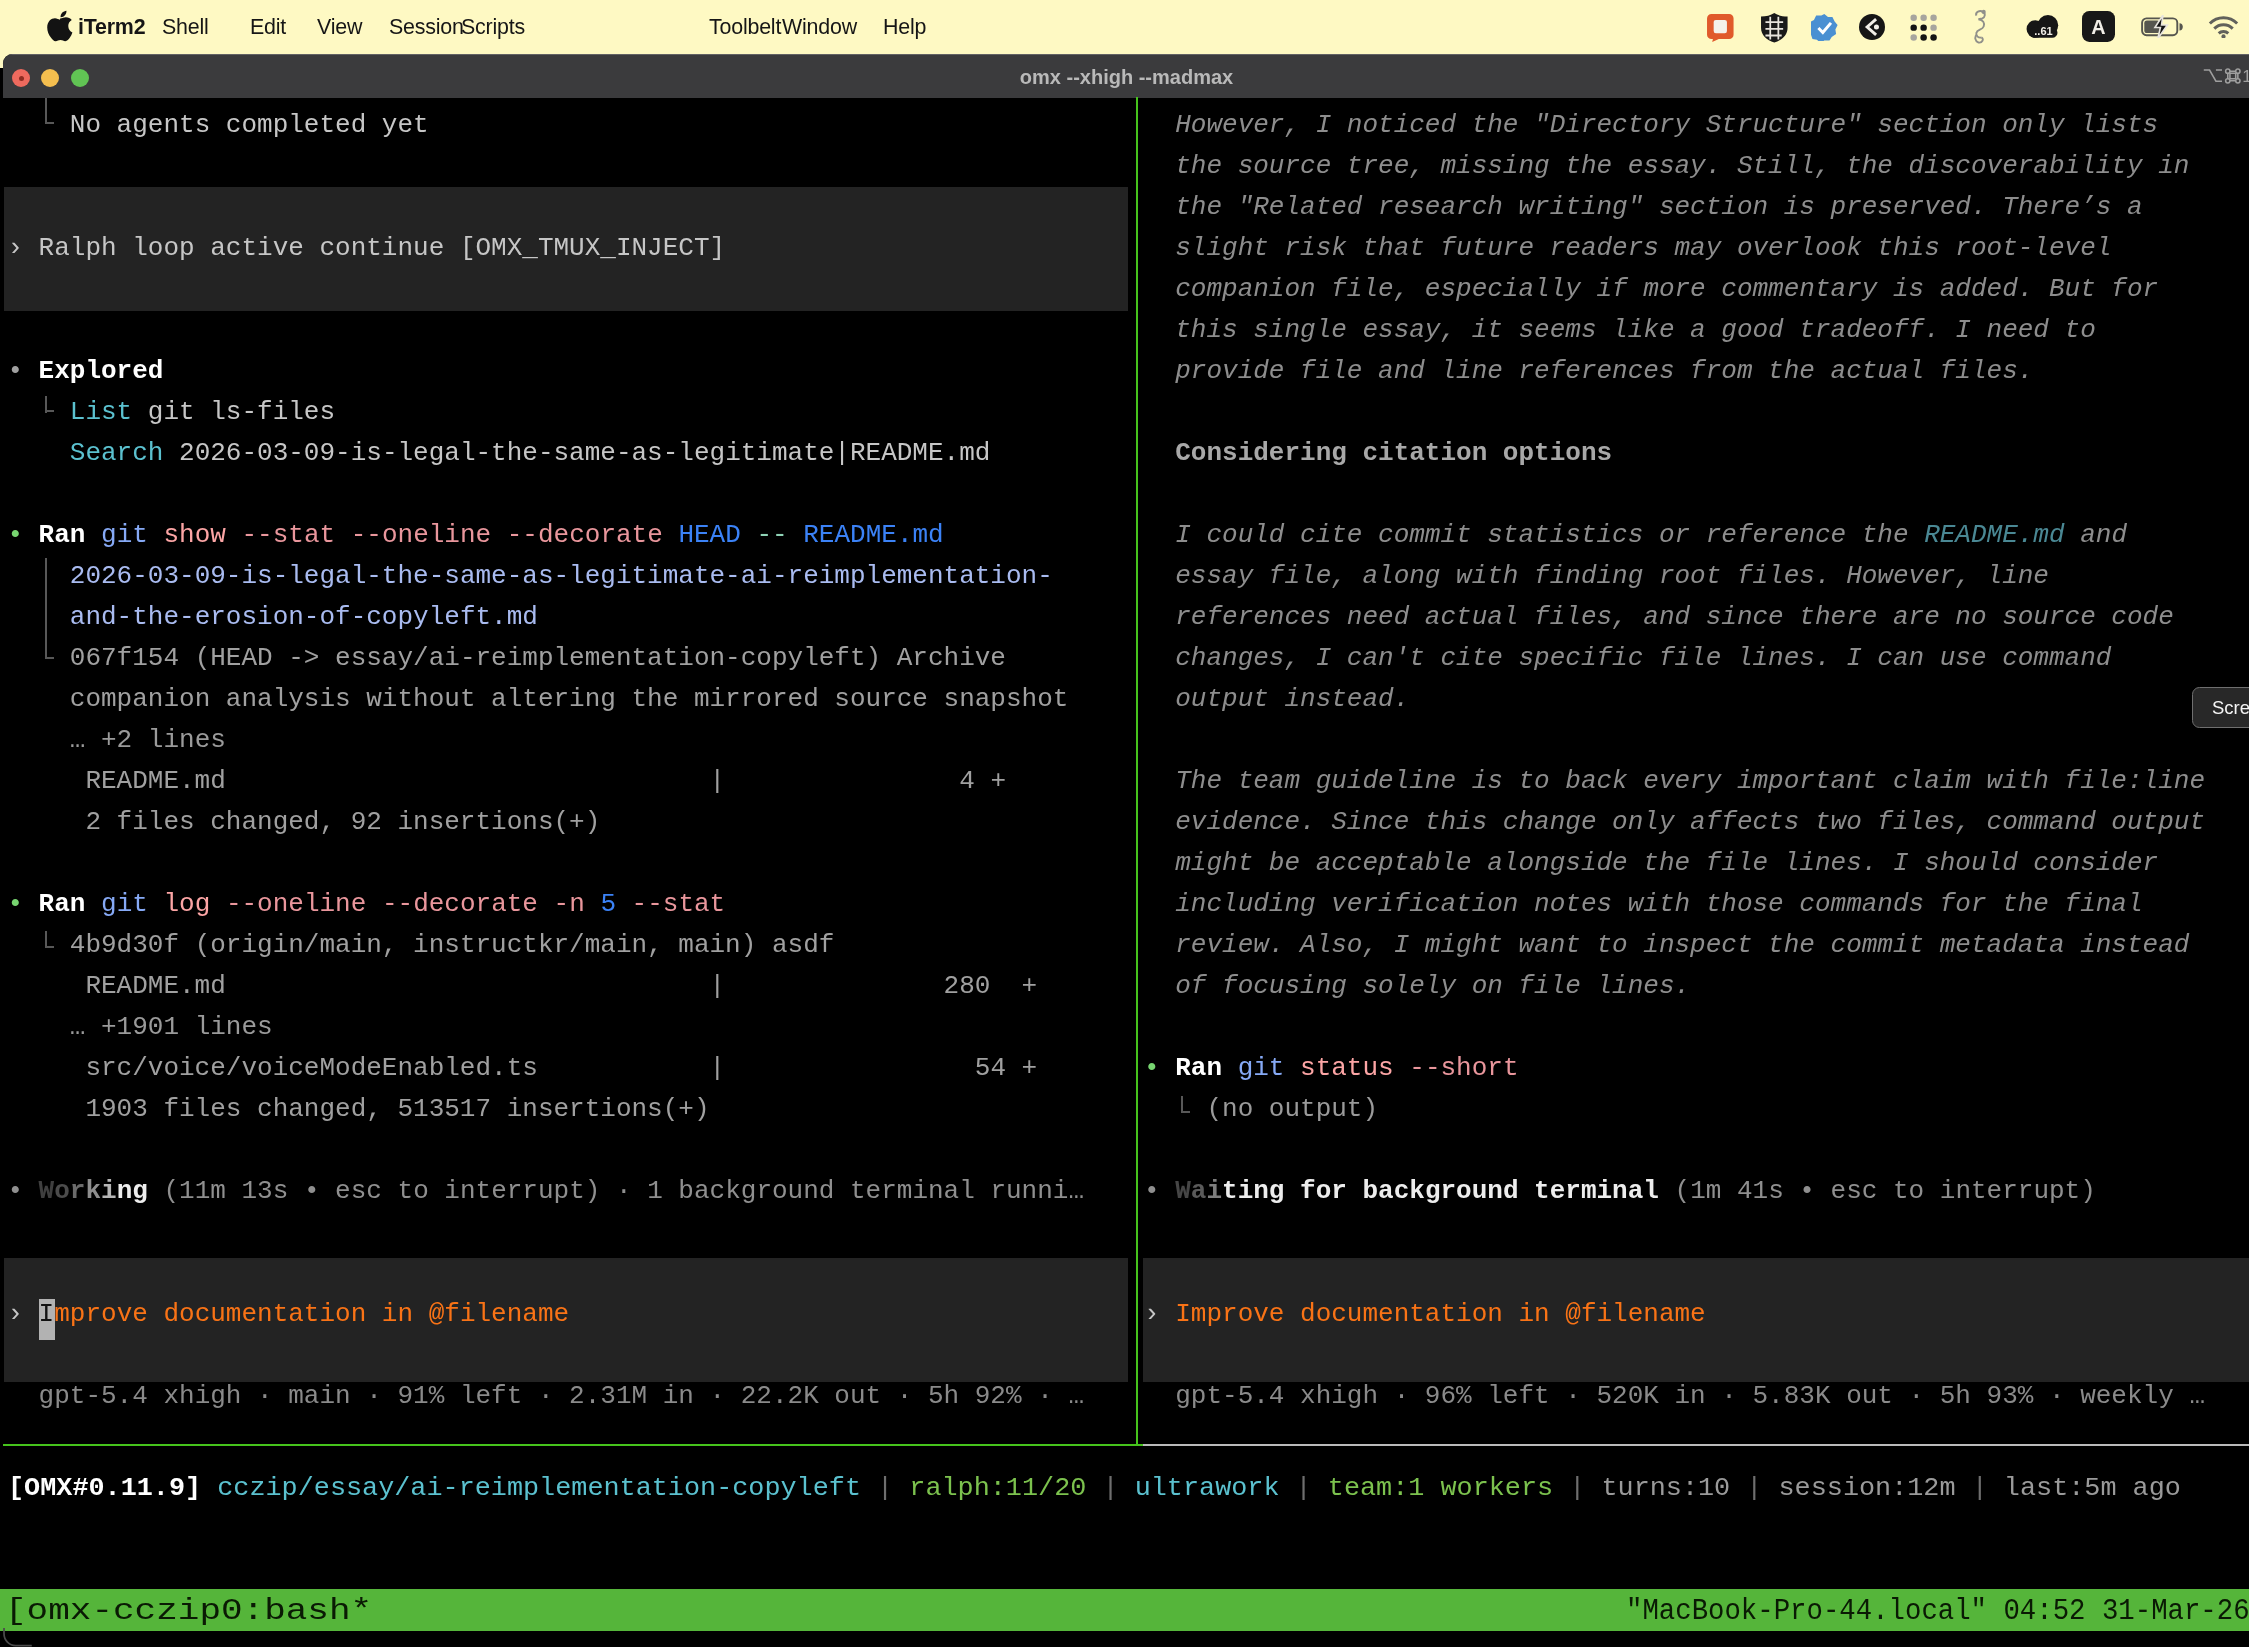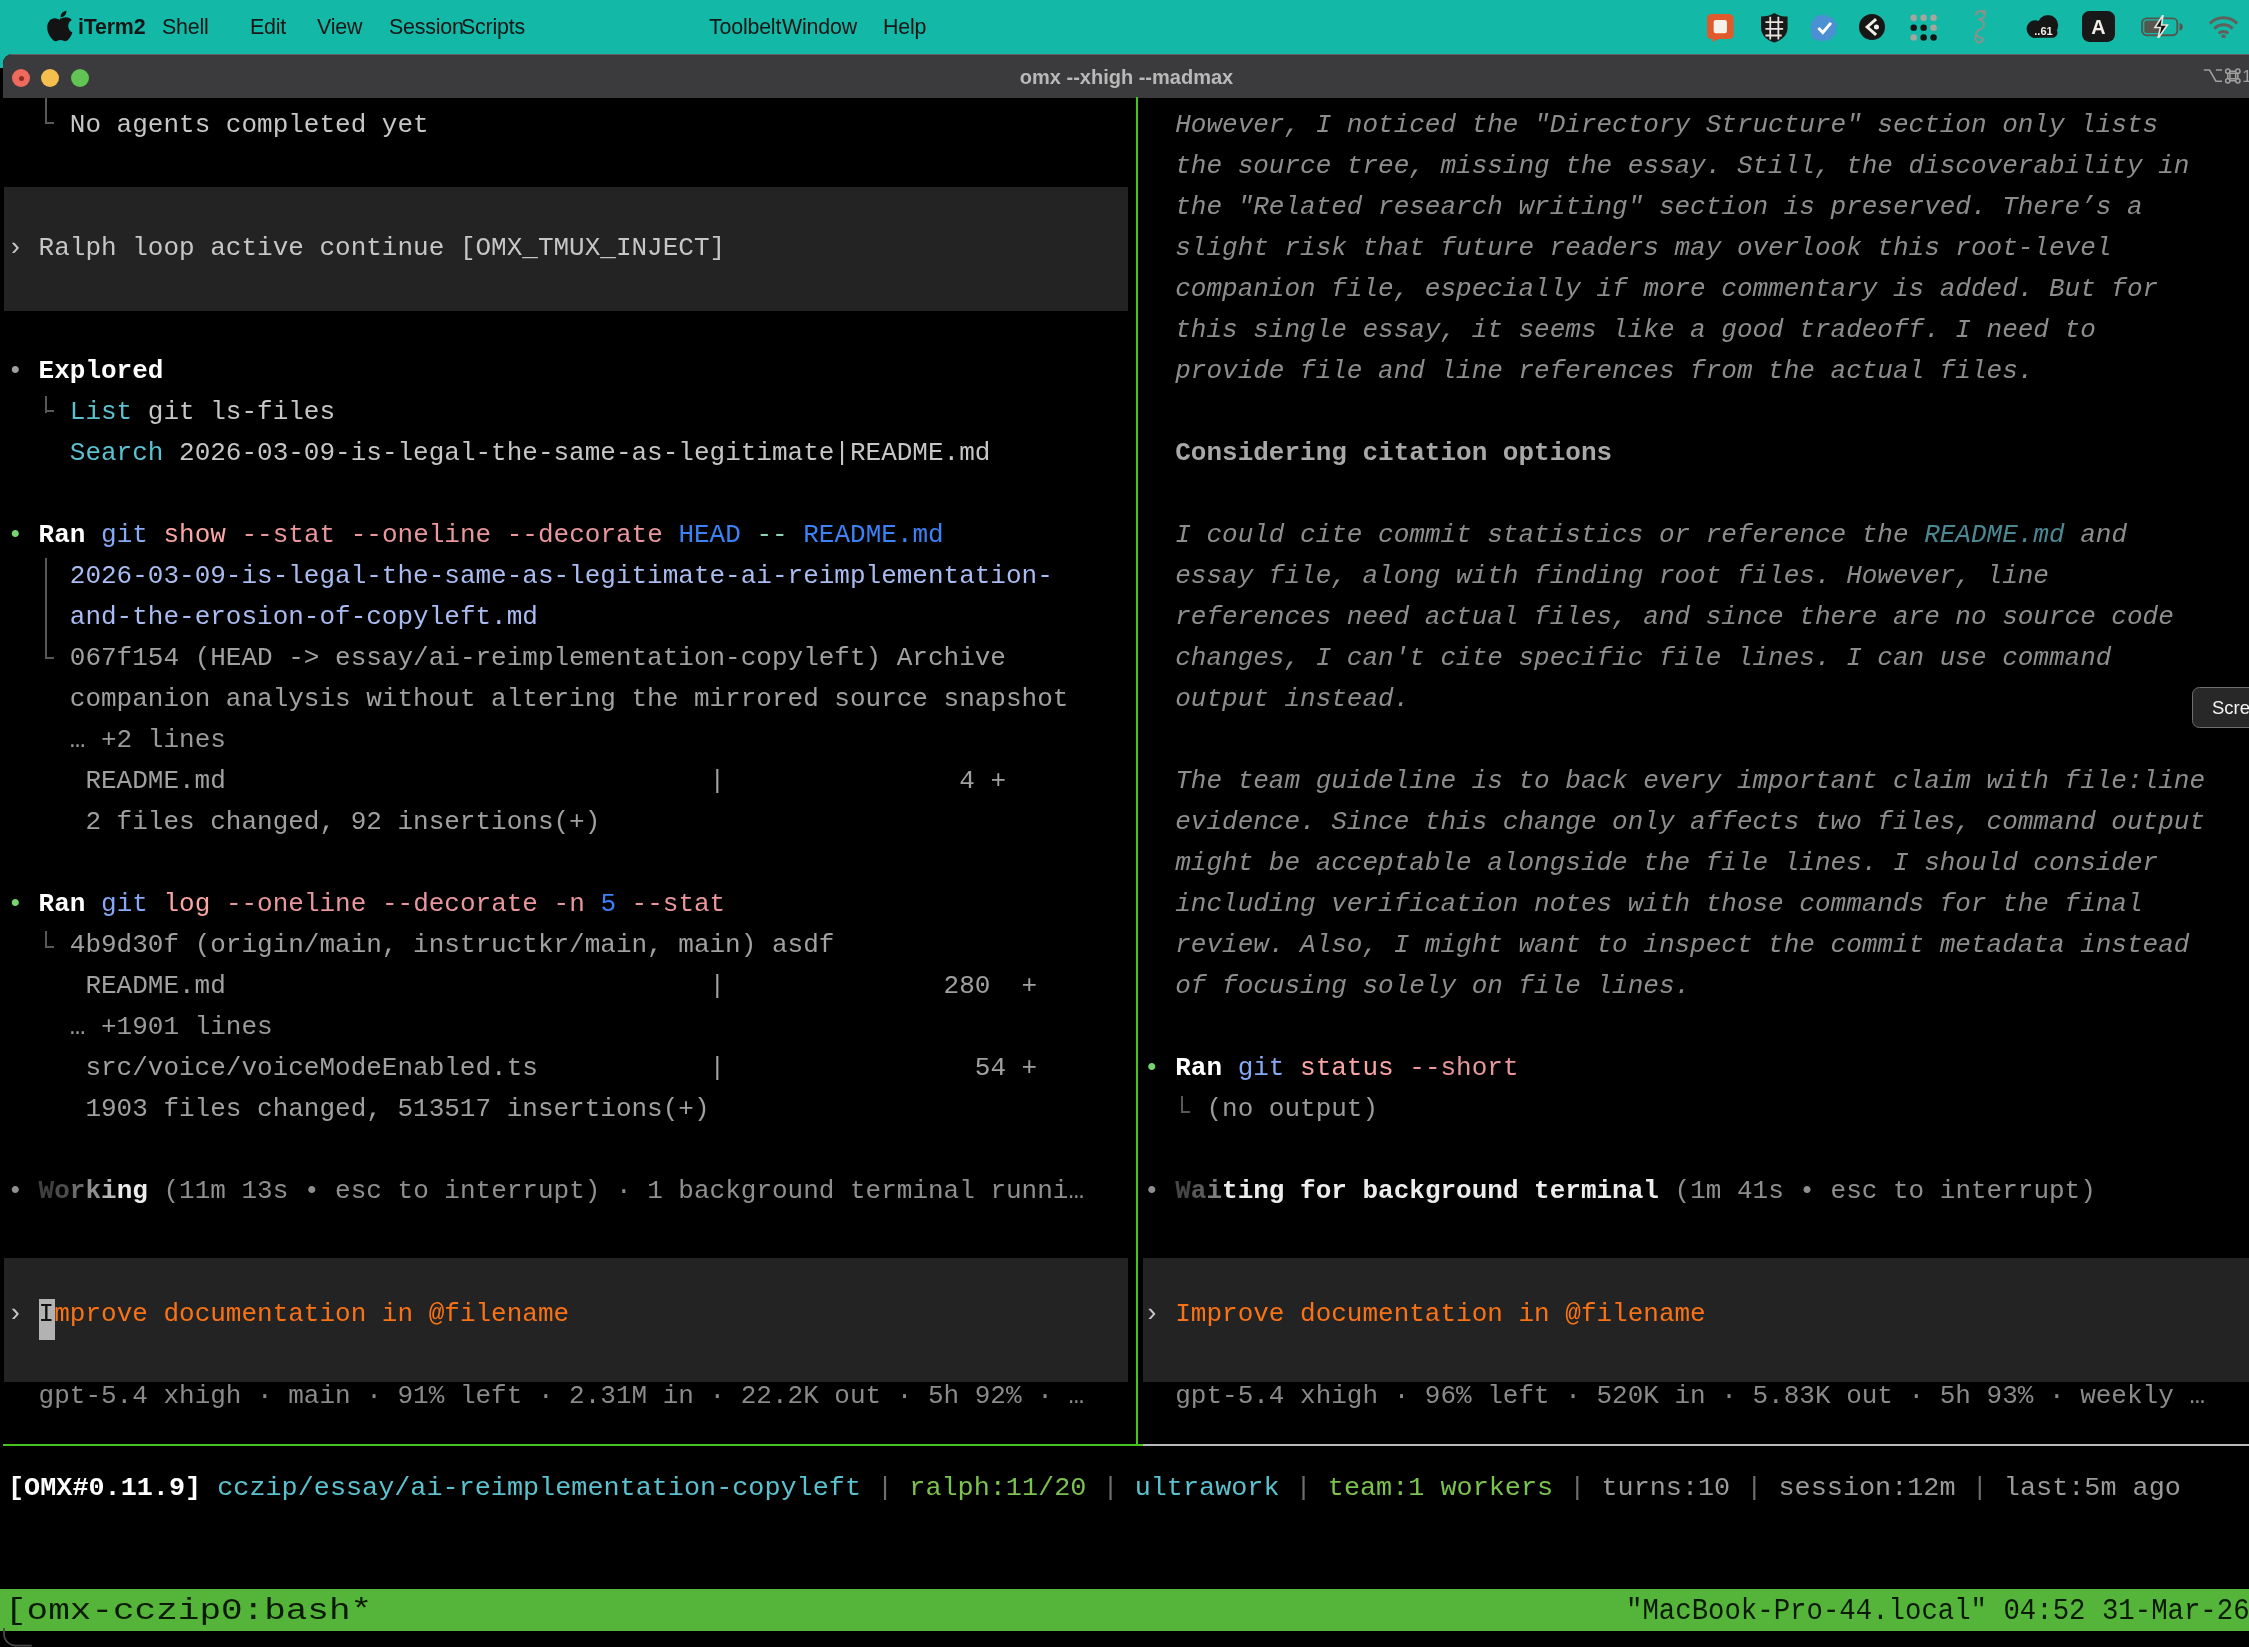--- a/index.html
+++ b/index.html
@@ -13,21 +13,21 @@
 .itc { color:#4a8894; font-style:italic }
 .sb { color:#fff; font-weight:700 } .s2 { color:#9a9a9a } .s3 { color:#6e6e6e }
 .s4 { color:#5bc1cf } .sg { color:#7cc24e }
 .tv,.th { position:absolute; background:#585858; }
 .tv { width:1.6px } .th { height:1.6px }
 .mi { position:absolute; top:0; height:54px; display:flex; align-items:center;
       font:21.4px "Liberation Sans"; color:#161616; letter-spacing:-0.2px; }
 </style></head>
 <body>
 
-<div style="position:absolute;left:0;top:0;width:2250px;height:68px;background:#14b8a6">
+<div style="position:absolute;left:0;top:0;width:2250px;height:68px;background:#fef9c3">
 <div class="mi" style="left:78px;font-weight:700;">iTerm2</div>
     <div class="mi" style="left:162px;">Shell</div>
     <div class="mi" style="left:250px;">Edit</div>
     <div class="mi" style="left:317px;">View</div>
     <div class="mi" style="left:389px;">Session</div>
     <div class="mi" style="left:461px;text-align:center;">Scripts</div>
     <div class="mi" style="left:581px;margin-top:36px;">Profiles</div>
     <div class="mi" style="left:709px;">Toolbelt</div>
     <div class="mi" style="left:782px;">Window</div>
     <div class="mi" style="left:883px;">Help</div>

